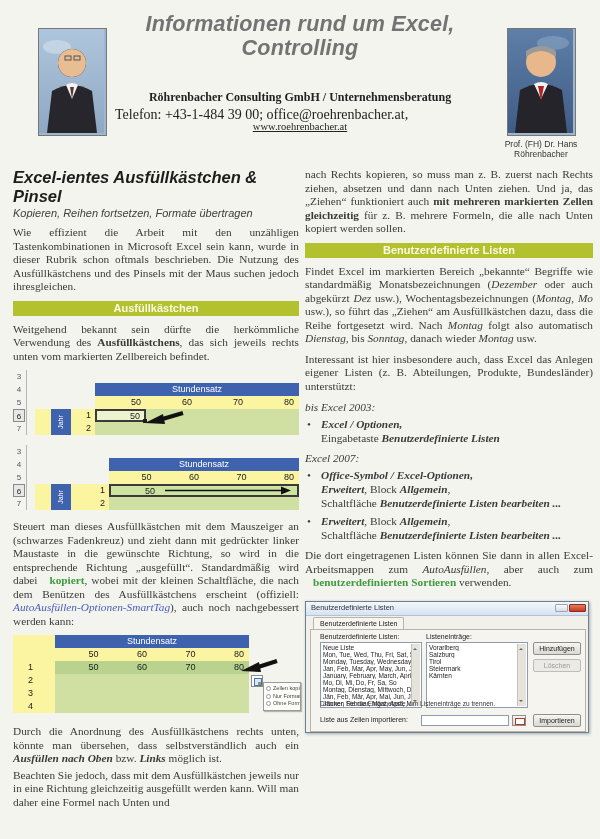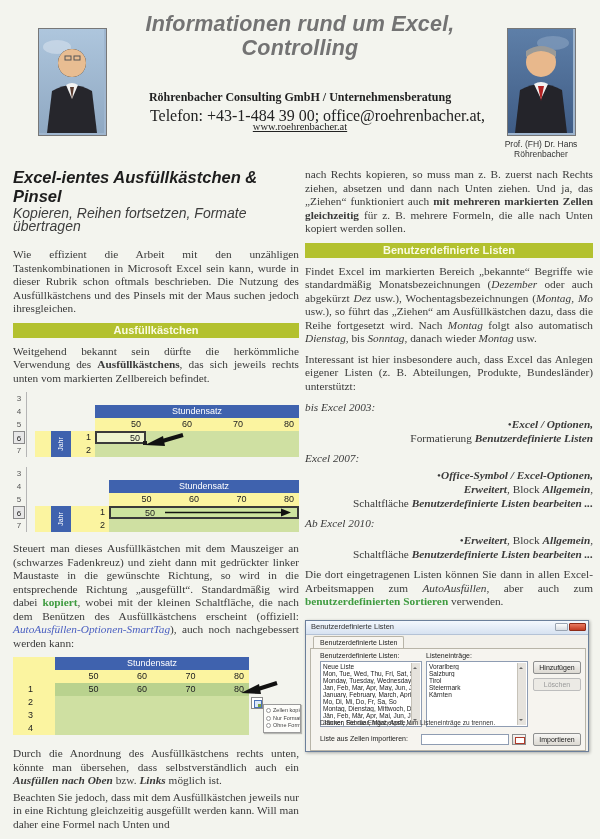--- a/index.html
+++ b/index.html
@@ -12,46 +12,46 @@
   .photo.left{left:38px;} .photo.right{left:507px;}
   .photo svg{display:block;}
   .photo-caption{position:absolute;top:139px;width:110px;text-align:center;
       font-family:"Liberation Sans",sans-serif;font-size:8.5px;line-height:10px;color:#333;}
   .photo-caption.left{left:17px;} .photo-caption.right{left:486px;}
   .main-title{position:absolute;left:115px;top:12px;width:370px;text-align:center;
       font-family:"Liberation Sans",sans-serif;font-weight:bold;font-style:italic;
       font-size:21.5px;line-height:24px;color:#737373;letter-spacing:.2px;}
   .company-line{position:absolute;left:115px;top:90px;width:370px;text-align:center;
       font-weight:bold;font-size:12px;color:#222;}
-  .contact-line{position:absolute;left:115px;top:107px;width:370px;text-align:right;
-      font-size:16px;color:#222;}
+  .contact-line{position:absolute;left:115px;top:107px;width:370px;text-align:left;
+      font-size:14px;color:#222;}
   .website-line{position:absolute;left:115px;top:121px;width:370px;text-align:center;
       font-size:10.5px;color:#222;text-decoration:underline;cursor:pointer;}
 
   
   .col{position:absolute;top:168px;width:286px;}
   .col.leftcol{left:13px;} .col.rightcol{left:305px;width:288px;}
   .h2{font-family:"Liberation Sans",sans-serif;font-weight:bold;font-style:italic;
       font-size:16.5px;line-height:19px;color:#1d1d1d;margin:0 0 1px 0;}
   .h2sub{font-family:"Liberation Sans",sans-serif;font-style:italic;
-      font-size:14px;line-height:13px;color:#3d3d3d;margin:0 0 15px 0;}
+      font-size:11px;line-height:13px;color:#3d3d3d;margin:0 0 6px 0;}
   .bodytxt{font-size:11.3px;line-height:13.5px;text-align:justify;margin:0 0 7px 0;}
   .greenbar{height:15px;line-height:15px;text-align:center;background:#b3c12f;
       color:#fafbe4;font-family:"Liberation Sans",sans-serif;font-weight:bold;
       font-size:11px;margin:2px 0 7px 0;}
   .seg-b{font-weight:bold;}
   .seg-i{font-style:italic;}
   .seg-bi{font-weight:bold;font-style:italic;}
-  .seg-g{color:#3f9b40;font-weight:bold;}
+  .seg-g{color:#3f9b40;font-weight:bold;margin-left:8px;}
   .seg-bl{color:#4a5fc0;font-style:italic;}
 
   
   .ver-label{font-style:italic;font-size:11.3px;line-height:14px;margin:6px 0 3px 0;}
   .vlines{font-size:11.3px;line-height:14px;margin:0 0 4px 0;}
-  .vlines .vline{padding-left:16px;text-align:right;}
+  .vlines .vline{padding-left:16px;}
   .vlines .vline:first-child{padding-left:2px;}
   .vlines .vline:first-child::before{content:"\2022";display:inline-block;width:14px;}
 
   
   .sheet{position:relative;margin:0 0 8px 0;font-family:"Liberation Sans",sans-serif;}
   .s1,.s2{height:67px;} .s3{height:82px;}
   .cell{position:absolute;box-sizing:border-box;}
   .gutter{position:absolute;left:0;top:0;width:13px;border-right:1px solid #b5b5b5;}
   .gcell{height:13px;line-height:13px;width:12px;text-align:center;font-size:8px;color:#555;box-sizing:border-box;}
   .gutter .gcell:nth-child(4){border:1px solid #8a8a8a;background:#e7e7e7;color:#222;}
@@ -306,31 +306,30 @@
   <div class="col rightcol">
     <p class="bodytxt"><span>nach Rechts kopieren, so muss man z. B. zuerst nach Rechts ziehen, absetzen und dann nach Unten ziehen. Und ja, das „Ziehen“ funktioniert auch </span><span class="seg-b">mit mehreren markierten Zellen gleichzeitig</span><span> für z. B. mehrere Formeln, die alle nach Unten kopiert werden sollen.</span></p>
 
     <div class="greenbar">Benutzerdefinierte Listen</div>
     <p class="bodytxt"><span>Findet Excel im markierten Bereich „bekannte“ Begriffe wie standardmäßig Monatsbezeichnungen (</span><span class="seg-i">Dezember</span><span> oder auch abgekürzt </span><span class="seg-i">Dez</span><span> usw.), Wochentagsbezeichnungen (</span><span class="seg-i">Montag, Mo</span><span> usw.), so führt das „Ziehen“ am Ausfüllkästchen dazu, dass die Reihe fortgesetzt wird. Nach </span><span class="seg-i">Montag</span><span> folgt also automatisch </span><span class="seg-i">Dienstag</span><span>, bis </span><span class="seg-i">Sonntag</span><span>, danach wieder </span><span class="seg-i">Montag</span><span> usw.</span></p>
     <p class="bodytxt">Interessant ist hier insbesondere auch, dass Excel das Anlegen eigener Listen (z. B. Abteilungen, Produkte, Bundesländer) unterstützt:</p>
 
     <div class="ver-label">bis Excel 2003:</div>
     <div class="vlines">
         <div class="vline"><span class="seg-bi">Excel / Optionen,</span></div>
-        <div class="vline"><span>Formatierung </span><span class="seg-bi">Benutzerdefinierte Listen</span></div>
+        <div class="vline"><span>Eingabetaste </span><span class="seg-bi">Benutzerdefinierte Listen</span></div>
       </div>
 
     <div class="ver-label">Excel 2007:</div>
     <div class="vlines">
         <div class="vline"><span class="seg-bi">Office-Symbol / Excel-Optionen,</span></div>
         <div class="vline"><span class="seg-bi">Erweitert</span><span>, Block </span><span class="seg-bi">Allgemein</span><span>,</span></div>
         <div class="vline"><span>Schaltfläche </span><span class="seg-bi">Benutzerdefinierte Listen bearbeiten ...</span></div>
       </div>
 
-    <div class="ver-label">Ab Excel 2010:</div>
     <div class="vlines">
         <div class="vline"><span class="seg-bi">Erweitert</span><span>, Block </span><span class="seg-bi">Allgemein</span><span>,</span></div>
         <div class="vline"><span>Schaltfläche </span><span class="seg-bi">Benutzerdefinierte Listen bearbeiten ...</span></div>
       </div>
 
     <p class="bodytxt" style="margin-top:7px;"><span>Die dort eingetragenen Listen können Sie dann in allen Excel-Arbeitsmappen zum </span><span class="seg-i">AutoAusfüllen</span><span>, aber auch zum </span><span class="seg-g">benutzerdefinierten Sortieren</span><span> verwenden.</span></p>
 
     <div class="dialog">
       <div class="dlg-titlebar">
         <span class="dlg-title">Benutzerdefinierte Listen</span>

